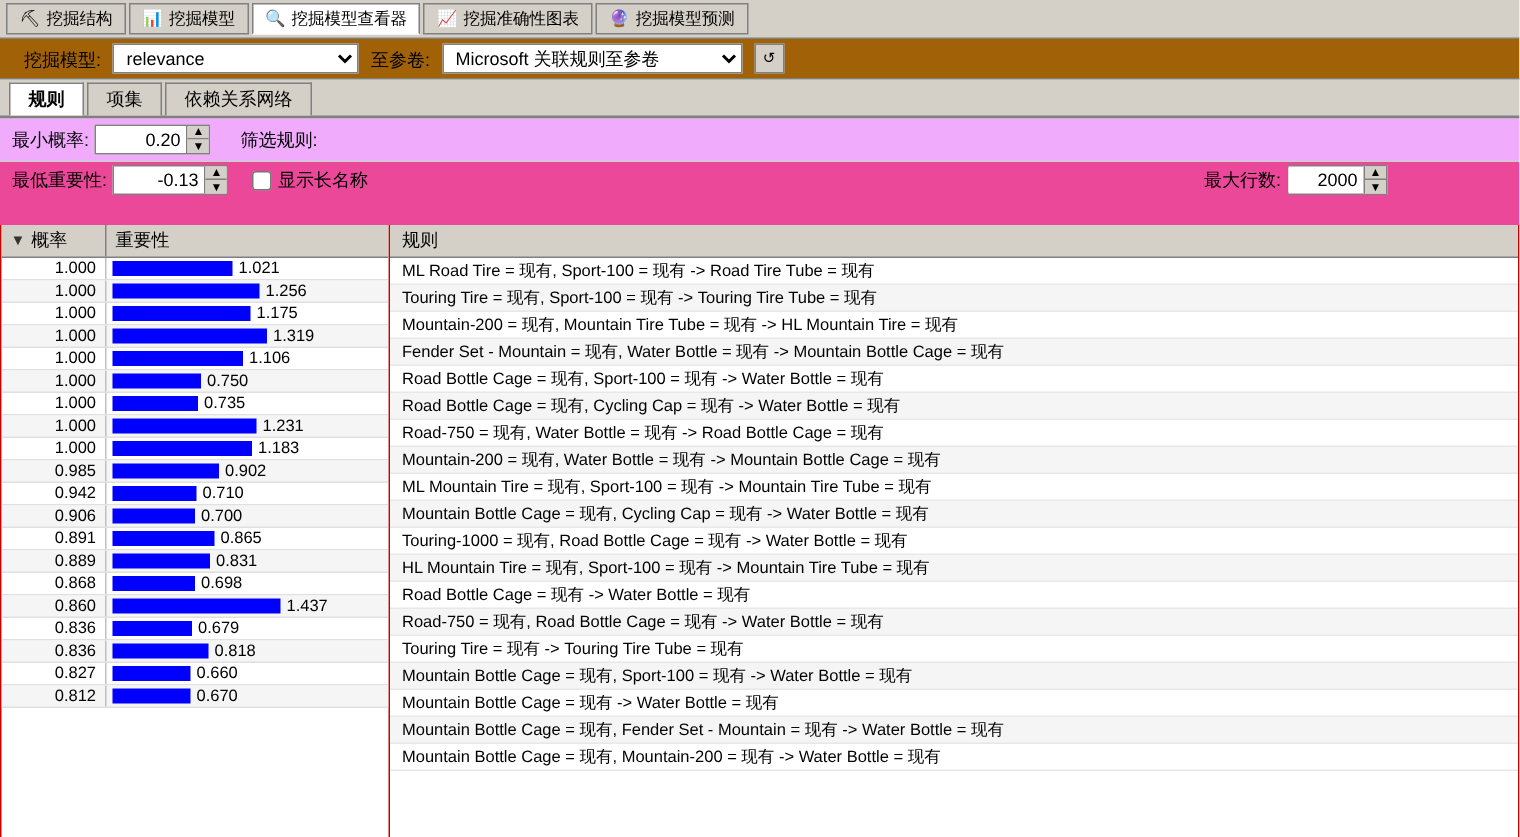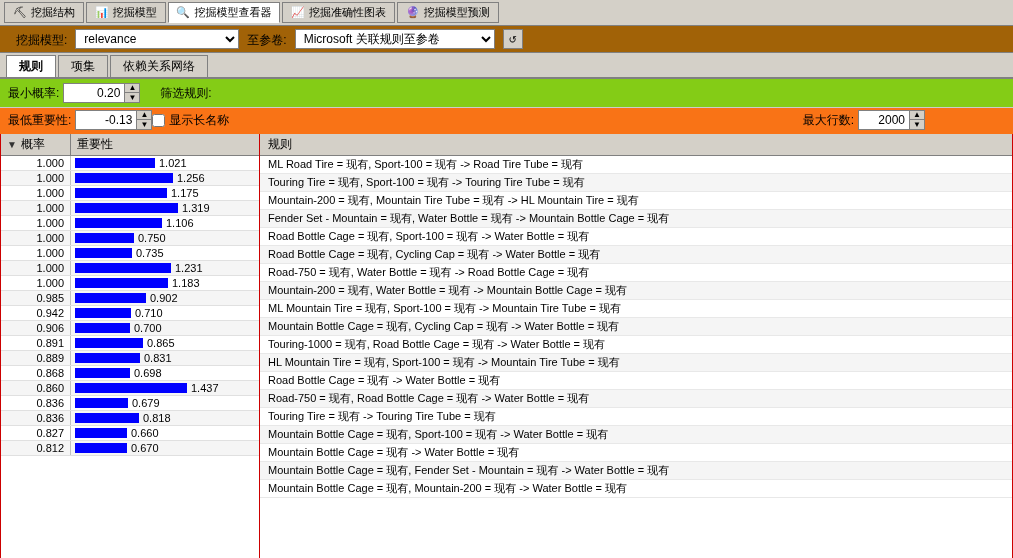--- a/index.html
+++ b/index.html
@@ -28,40 +28,40 @@
 
     .sub-tabs {
       display: flex; background: #d4d0c8; padding: 2px 6px 0; gap: 0; border-bottom: 2px solid #808080;
     }
     .sub-tab {
       padding: 2px 12px; border: 1px solid #808080; border-bottom: none; background: #d4d0c8; cursor: pointer; font-size: 12px; margin-right: 2px;
     }
     .sub-tab.active { background: #fff; font-weight: bold; }
 
     .params-row {
-      display: flex; align-items: center; background: #84cc16; padding: 4px 8px; gap: 16px; border-bottom: 1px solid #ccc;
+      display: flex; align-items: center; background: #f0abfc; padding: 4px 8px; gap: 16px; border-bottom: 1px solid #ccc;
     }
     .param-group { display: flex; align-items: center; gap: 4px; }
     .param-label { font-size: 12px; }
     .param-spinbox {
       display: flex; align-items: center; border: 1px solid #808080; background: #fff;
     }
     .param-input {
       width: 60px; border: none; outline: none; font-size: 12px; padding: 1px 4px; text-align: right;
     }
     .spin-btns { display: flex; flex-direction: column; border-left: 1px solid #808080; }
     .spin-btn { width: 14px; height: 9px; background: #d4d0c8; border: none; cursor: pointer; font-size: 8px; line-height: 1; display: flex; align-items: center; justify-content: center; padding: 0; }
     .spin-btn:first-child { border-bottom: 1px solid #808080; }
 
     .filter-group { display: flex; align-items: center; gap: 4px; margin-left: 4px; }
     .display-group { display: flex; align-items: center; gap: 4px; }
     .display-select { font-size: 12px; background: #fff; border: 1px solid #808080; padding: 1px; width: 160px; height: 20px; }
 
     .params-row2 {
-      display: flex; align-items: center; background: #f97316; padding: 2px 8px 4px; 
+      display: flex; align-items: center; background: #ec4899; padding: 2px 8px 20px; gap: 16px;
     }
     .checkbox-group { display: flex; align-items: center; gap: 4px; }
     .maxrow-group { display: flex; align-items: center; gap: 4px; margin-left: auto; margin-right: 80px; }
 
     .main-content {
       display: flex; height: calc(558px - 130px); background: #fff;
     }
 
     .left-panel {
       width: 260px; border: 1px solid #c00; border-top: none; overflow: hidden; display: flex; flex-direction: column;

